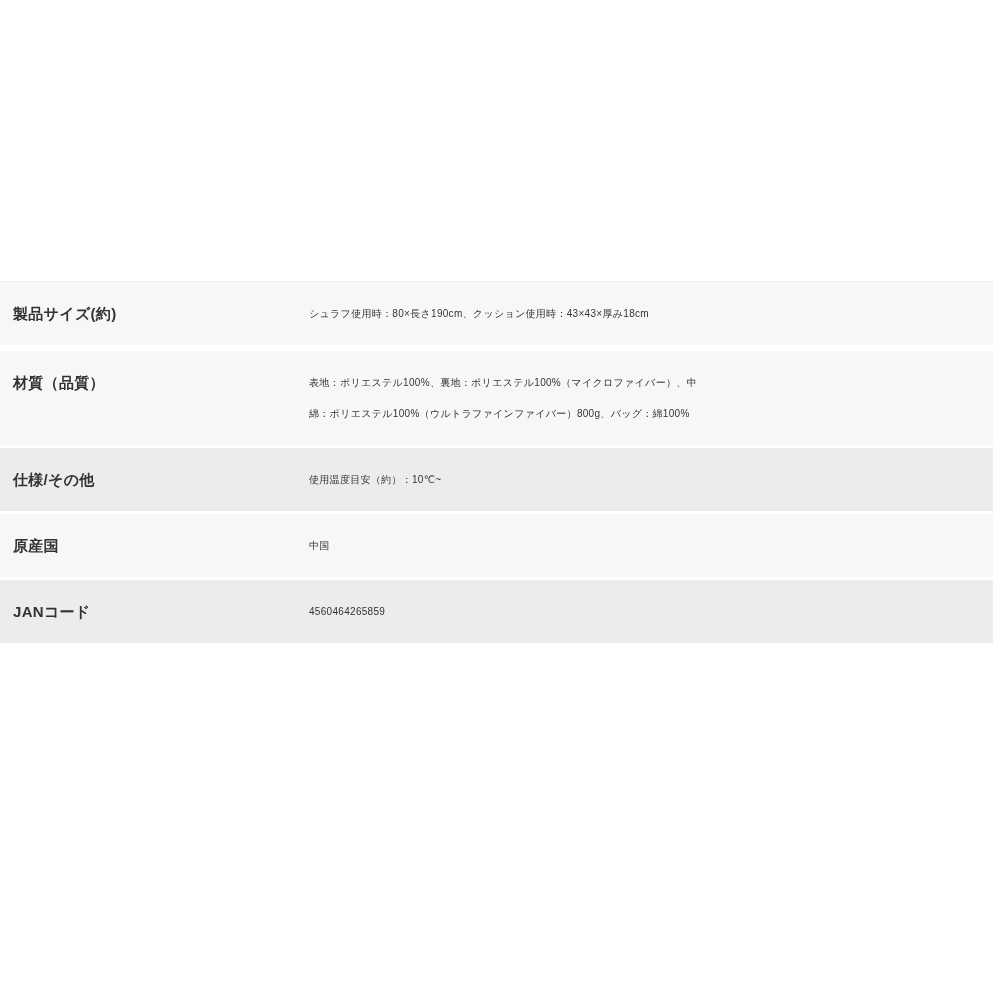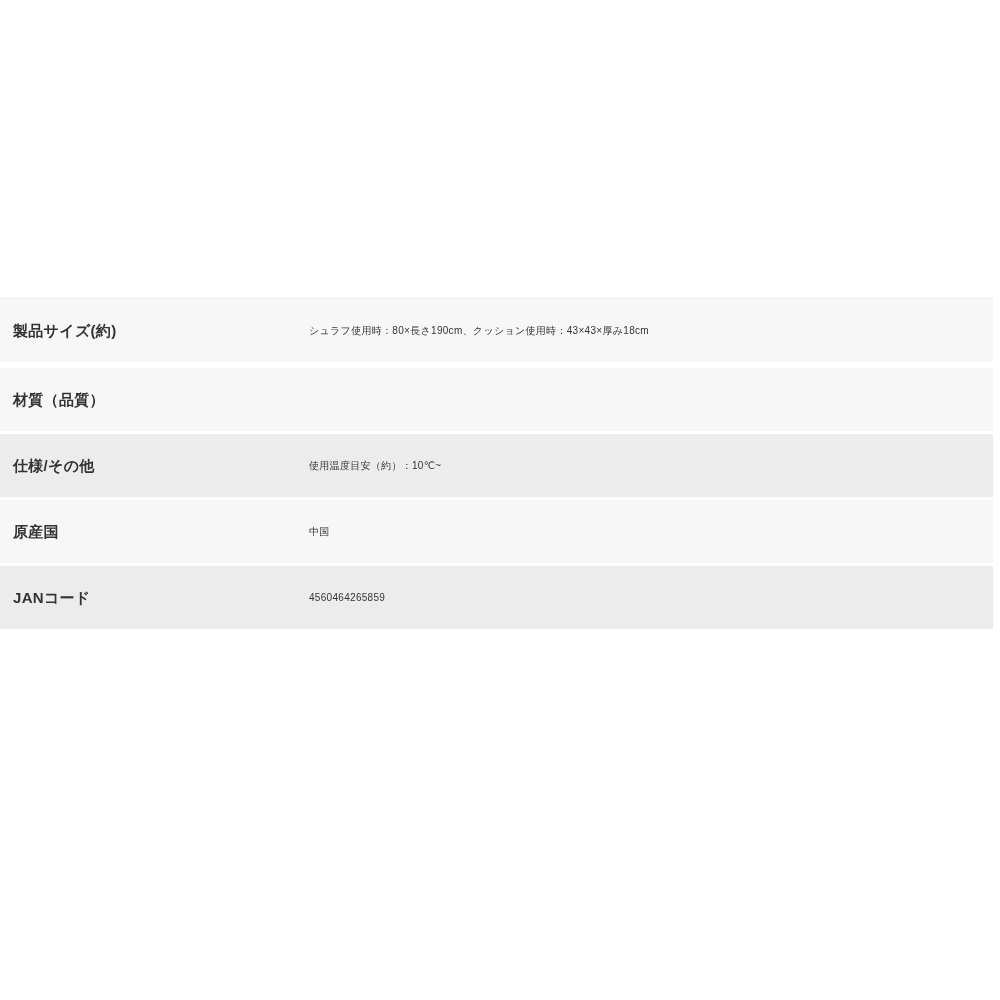--- a/index.html
+++ b/index.html
@@ -13,21 +13,21 @@
   html, body {
     width: 1000px;
     height: 1000px;
     background: var(--page-bg);
     font-family: "Liberation Sans", "DejaVu Sans", sans-serif;
     color: var(--text);
     overflow: hidden;
   }
   .spec-table {
     position: absolute;
-    top: 298px;
+    top: 281px;
     left: 0;
     width: 993px;
     border-top: 1px solid #efefef;
   }
   .spec-row {
     display: flex;
     align-items: flex-start;
     border-bottom: 3px solid var(--divider);
   }
   .spec-row:nth-child(odd)  { background: var(--row-odd); }
@@ -56,20 +56,22 @@
 
 <div class="spec-table">
   <div class="spec-row">
     <div class="spec-label">製品サイズ(約)</div>
     <div class="spec-value">シュラフ使用時：80×長さ190cm、クッション使用時：43×43×厚み18cm</div>
   </div>
   <div class="spec-row">
   </div>
   <div class="spec-row">
     <div class="spec-label">材質（品質）</div>
+    <div class="spec-value">表地：ポリエステル100%、裏地：ポリエステル100%（マイクロファイバー）、中
+綿：ポリエステル100%（ウルトラファインファイバー）800g、バッグ：綿100%</div>
   </div>
   <div class="spec-row">
     <div class="spec-label">仕様/その他</div>
     <div class="spec-value">使用温度目安（約）：10℃~</div>
   </div>
   <div class="spec-row">
     <div class="spec-label">原産国</div>
     <div class="spec-value">中国</div>
   </div>
   <div class="spec-row">

